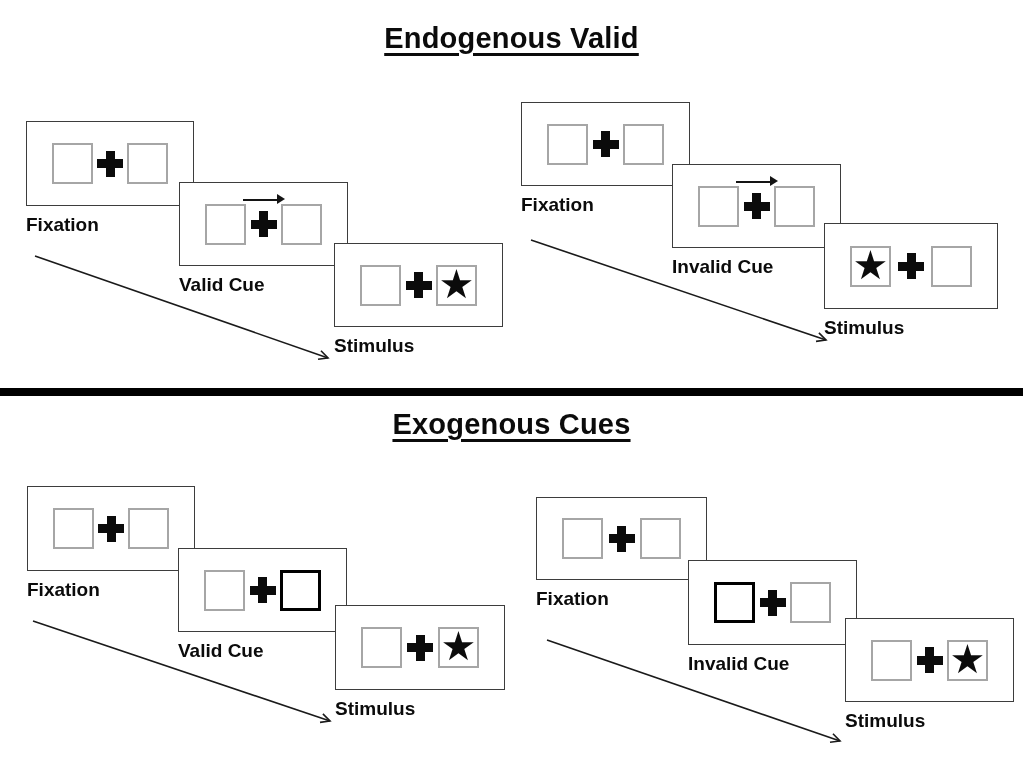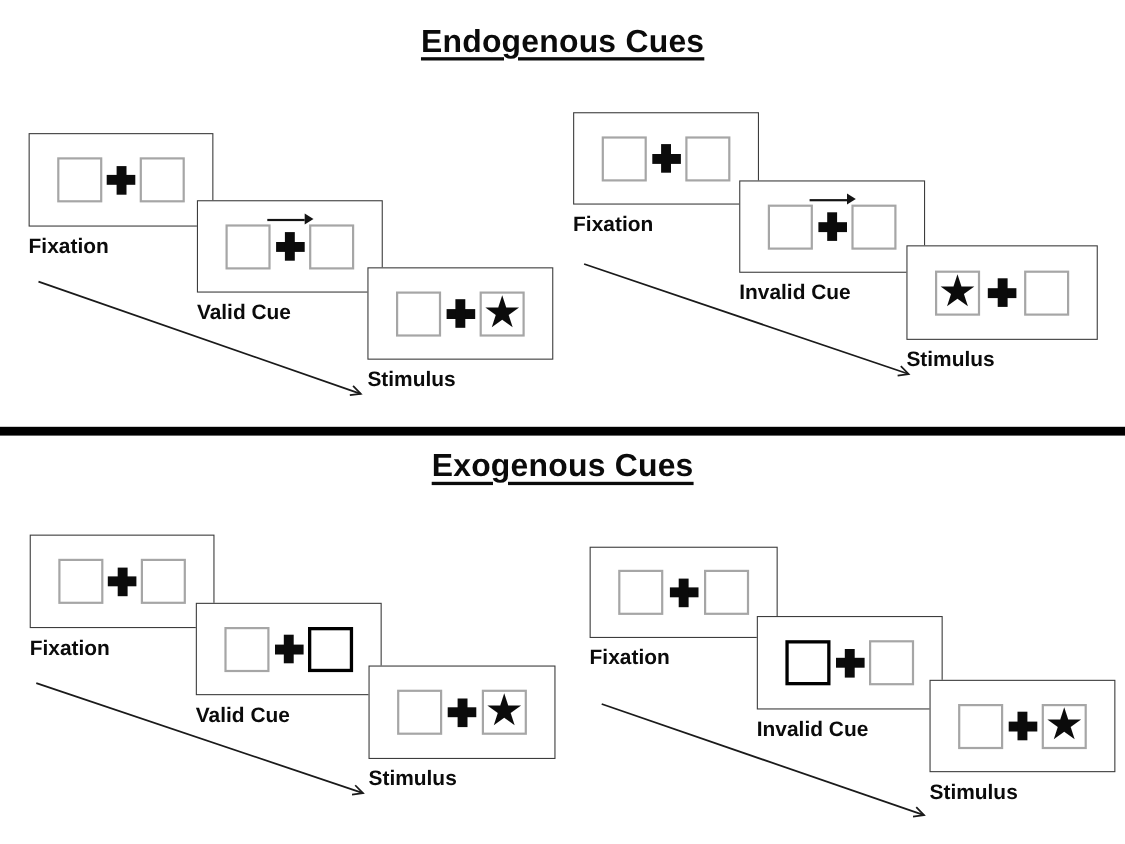--- a/index.html
+++ b/index.html
@@ -74,21 +74,21 @@
     <marker id="ah" markerWidth="14" markerHeight="14" refX="10" refY="5.5" orient="auto" markerUnits="userSpaceOnUse">
       <path d="M1,1 L10,5.5 L1,10" fill="none" stroke="#1a1a1a" stroke-width="1.6"></path>
     </marker>
   </defs>
   <line x1="35" y1="256" x2="328" y2="358" stroke="#1a1a1a" stroke-width="1.6" marker-end="url(#ah)"></line>
   <line x1="531" y1="240" x2="826" y2="340" stroke="#1a1a1a" stroke-width="1.6" marker-end="url(#ah)"></line>
   <line x1="33" y1="621" x2="330" y2="721" stroke="#1a1a1a" stroke-width="1.6" marker-end="url(#ah)"></line>
   <line x1="547" y1="640" x2="840" y2="741" stroke="#1a1a1a" stroke-width="1.6" marker-end="url(#ah)"></line>
 </svg>
 
-<div class="section-title" id="title-endogenous">Endogenous Cues</div>
+<div class="section-title" id="title-endogenous">Endogenous Valid</div>
 <div class="divider"></div>
 <div class="section-title" id="title-exogenous">Exogenous Cues</div>
 
 <div class="step" id="en-v-1">
   <div class="panel">
     <div class="sq"></div>
     <div class="plus"></div>
     <div class="sq"></div>
   </div>
   <div class="step-label">Fixation</div>

